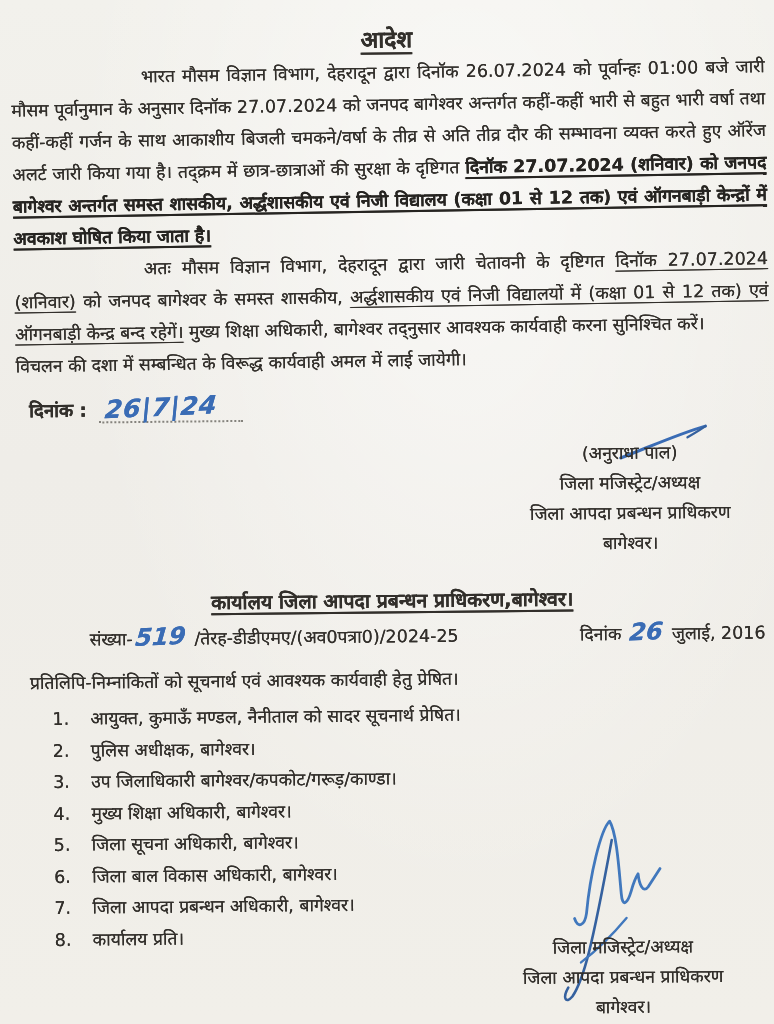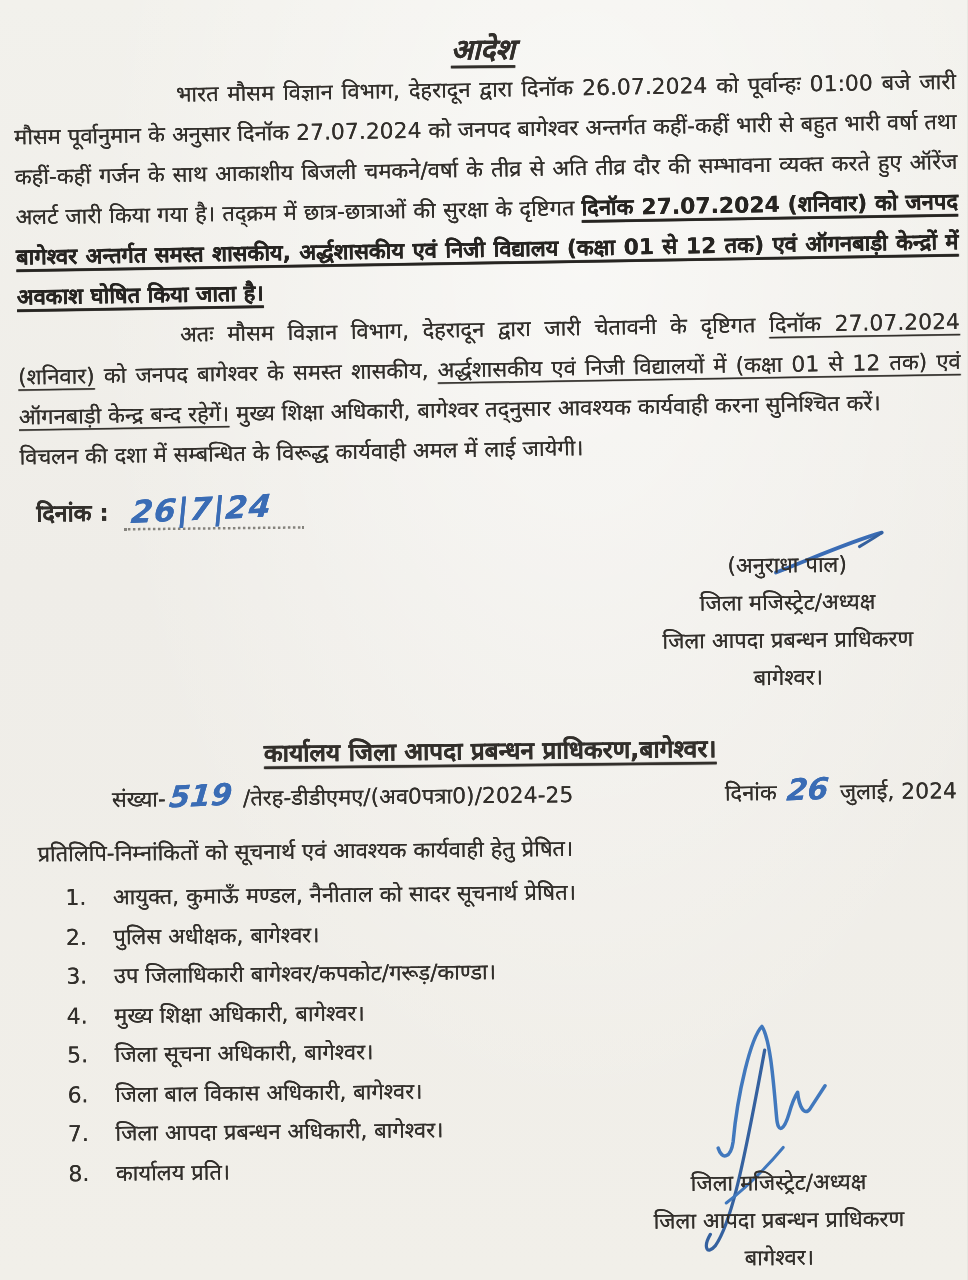--- a/index.html
+++ b/index.html
@@ -10,21 +10,21 @@
       linear-gradient(180deg,#f2f1ec 0%,#efede8 45%,#f1efe9 100%);
     font-family:"DejaVu Sans",sans-serif;
     color:#322f2b;
   }
   .sheet{position:absolute;inset:0;transform:rotate(-0.6deg);transform-origin:55% 10%;}
   .scan{text-shadow:0 0 .45px currentColor;}
   .title{
     position:absolute;top:22px;left:0;right:0;text-align:center;
     font-size:23px;font-weight:bold;
   }
-  .title span{text-decoration:underline;text-decoration-thickness:2px;text-underline-offset:5px;font-style:italic;}
+  .title span{text-decoration:underline;text-decoration-thickness:2px;text-underline-offset:5px;}
   .bodytext{position:absolute;top:56px;left:12px;right:8px;transform:rotate(-0.35deg);}
   p.body{margin:0;font-size:17.5px;line-height:32px;text-align:justify;}
   .ind{text-indent:130px;}
   .emph{font-weight:bold;text-decoration:underline;text-decoration-thickness:1.7px;text-underline-offset:4px;color:#262421;}
   .uline{text-decoration:underline;text-decoration-thickness:1.4px;text-underline-offset:4px;}
   .p3{margin-top:17px;margin-left:132px;text-align:left;}
   .daterow{position:absolute;top:390px;left:26px;font-size:18.5px;font-weight:bold;}
   .pen{color:#3a6cb5;}
   .hand{display:inline-block;font-style:italic;font-weight:bold;transform:skewX(-8deg) rotate(-2deg);}
   .dotted{border-bottom:2px dotted #85837d;padding:0 26px 1px 6px;margin-left:6px;}
@@ -89,21 +89,21 @@
     </div>
 
     <div class="refrow">
       <span>
         <span>संख्या-</span><span class="pen hand">519</span>
         <span>/तेरह-डीडीएमए/(अव0पत्रा0)/2024-25</span>
       </span>
       <span>
         <span>दिनांक</span>
         <span class="pen hand">26</span>
-        <span>जुलाई, 2024</span>
+        <span>जुलाई, 2016</span>
       </span>
     </div>
 
     <div class="copyline">प्रतिलिपि-निम्नांकितों को सूचनार्थ एवं आवश्यक कार्यवाही हेतु प्रेषित।</div>
 
     <div class="copylist">
       <div class="citem">
           <span class="cnum">1.</span>
           <span>आयुक्त, कुमाऊँ मण्डल, नैनीताल को सादर सूचनार्थ प्रेषित।</span>
         </div>

